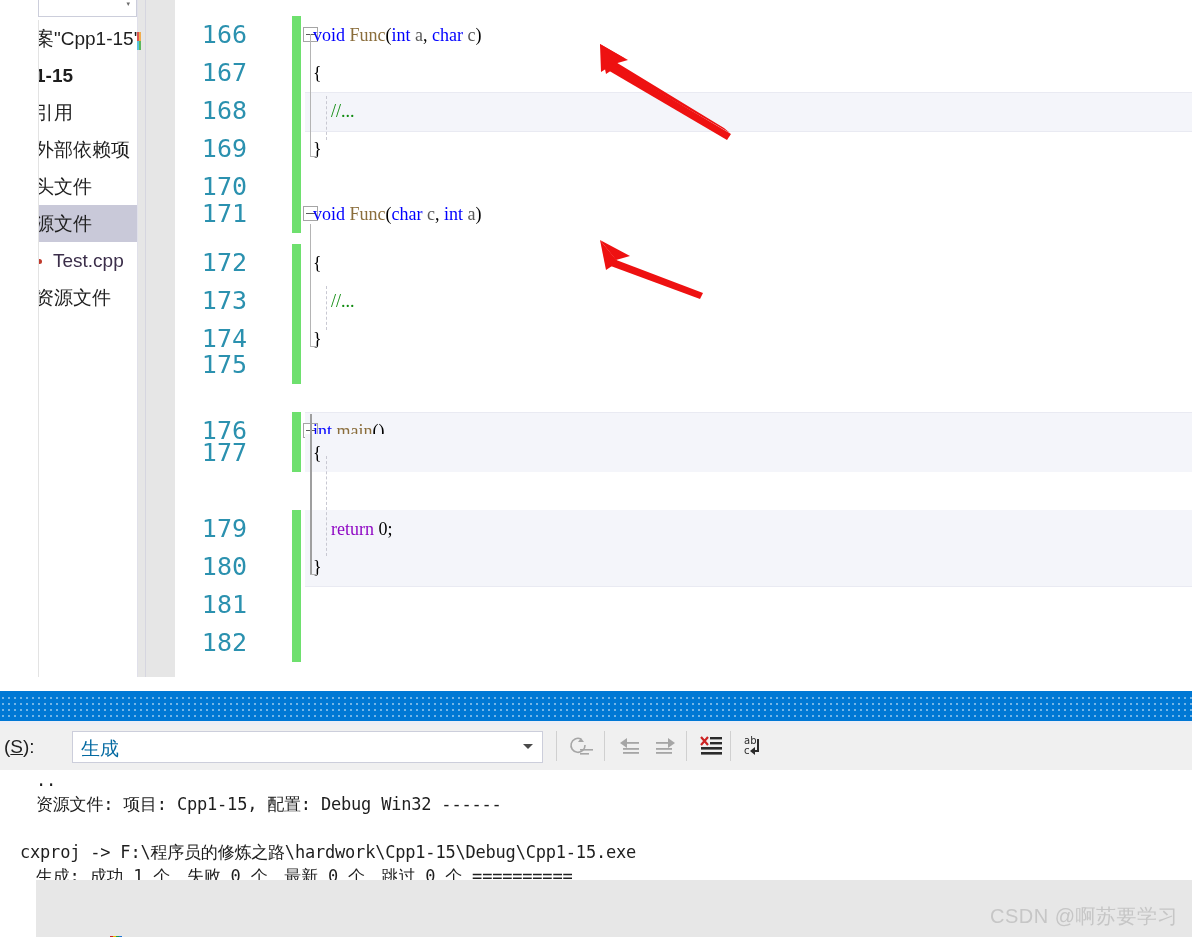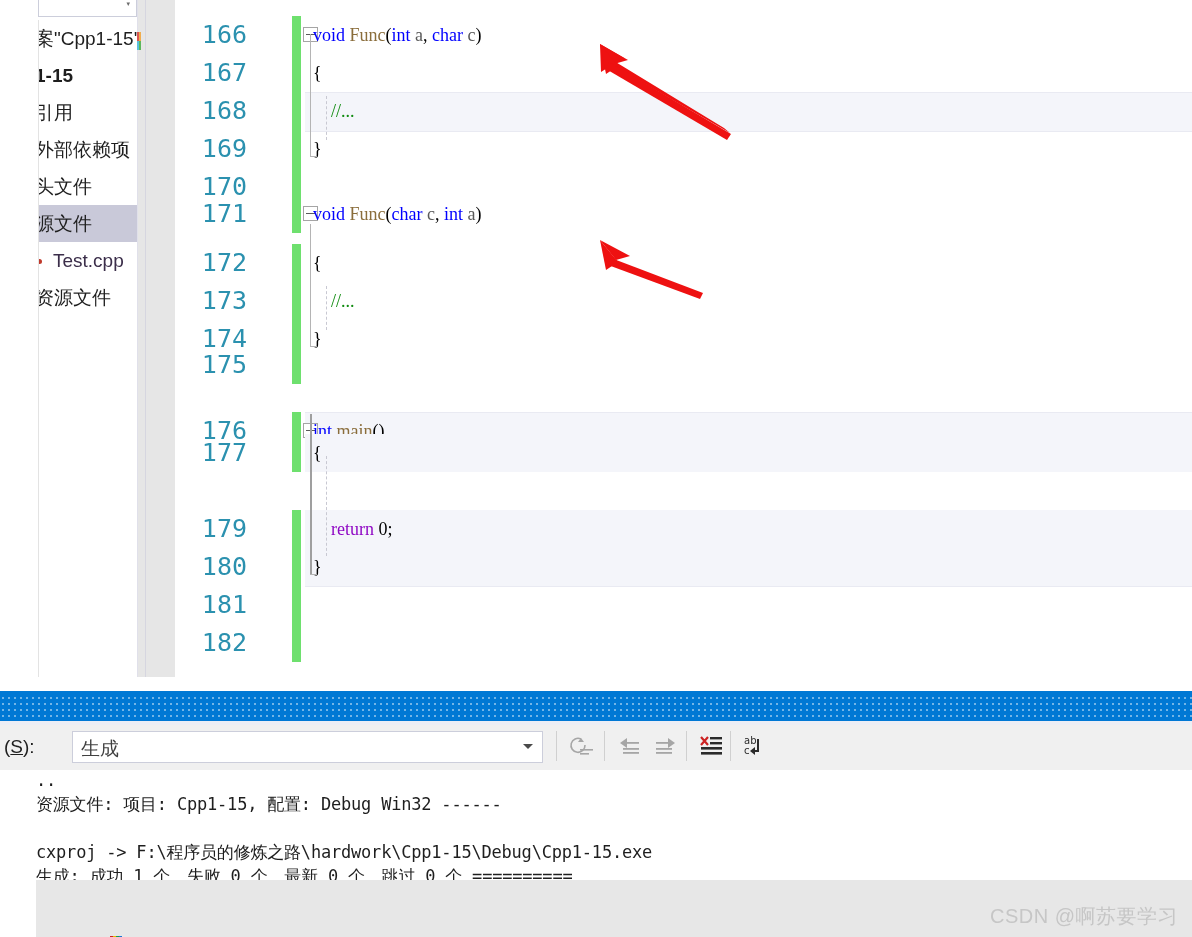--- a/index.html
+++ b/index.html
@@ -144,21 +144,21 @@
   }
   #out-label{
     position:absolute;left:4px;top:11px;font-size:19px;color:#1e1e1e;white-space:nowrap;
   }
   #out-label .uline{text-decoration:underline;}
   #out-combo{
     position:absolute;left:72px;top:6px;width:471px;height:32px;
     background:#ffffff;border:1px solid #cccedb;box-sizing:border-box;
   }
   #out-combo-text{
-    position:absolute;left:8px;top:4px;font-size:19px;color:#404040;
+    position:absolute;left:8px;top:4px;font-size:19px;color:#0369a1;
   }
   #out-combo-arrow{
     position:absolute;right:9px;top:12px;width:0;height:0;
     border-left:5px solid transparent;border-right:5px solid transparent;
     border-top:5px solid #4a4a4a;
   }
   .tb-sep{position:absolute;top:6px;width:1px;height:30px;background:#d0d0d0;}
   .tb-btn{position:absolute;top:4px;width:34px;height:34px;}
 
   #output-body{
@@ -445,21 +445,21 @@
             <text x="6" y="25" font-size="10" font-family="DejaVu Sans, sans-serif" fill="#2b2b2b">c</text>
             <path d="M20,10 L20,22 L15,22" fill="none" stroke="#2b2b2b" stroke-width="2"></path>
             <path d="M17,18 L12,22 L17,26 Z" fill="#2b2b2b"></path>
           </g>
         </svg>
       </div>
     </div>
 
     <div id="output-body">
       <div id="output-left-gutter"></div>
-      <div id="output-text"><div style="padding-left: 36px;">..</div><div style="padding-left: 36px;">资源文件: 项目: Cpp1-15, 配置: Debug Win32 ------</div><div style="padding-left: 36px;">&nbsp;</div><div style="padding-left: 36px;">cxproj -&gt; F:\程序员的修炼之路\hardwork\Cpp1-15\Debug\Cpp1-15.exe</div><div style="padding-left: 36px;">生成: 成功 1 个，失败 0 个，最新 0 个，跳过 0 个 ==========</div></div>
+      <div id="output-text"><div style="padding-left: 36px;">..</div><div style="padding-left: 36px;">资源文件: 项目: Cpp1-15, 配置: Debug Win32 ------</div><div style="padding-left: 36px;">&nbsp;</div><div style="padding-left: 20px;">cxproj -&gt; F:\程序员的修炼之路\hardwork\Cpp1-15\Debug\Cpp1-15.exe</div><div style="padding-left: 36px;">生成: 成功 1 个，失败 0 个，最新 0 个，跳过 0 个 ==========</div></div>
     </div>
   </div>
 
   <div id="wm-plate"></div>
   <div id="wm-white-left"></div>
   <div id="wm-chip">
     <span style="background:#cc2222"></span><span style="background:#e8b700"></span><span style="background:#1a9e4b"></span><span style="background:#1b74d6"></span>
   </div>
   <div id="wm-chip2">
     

